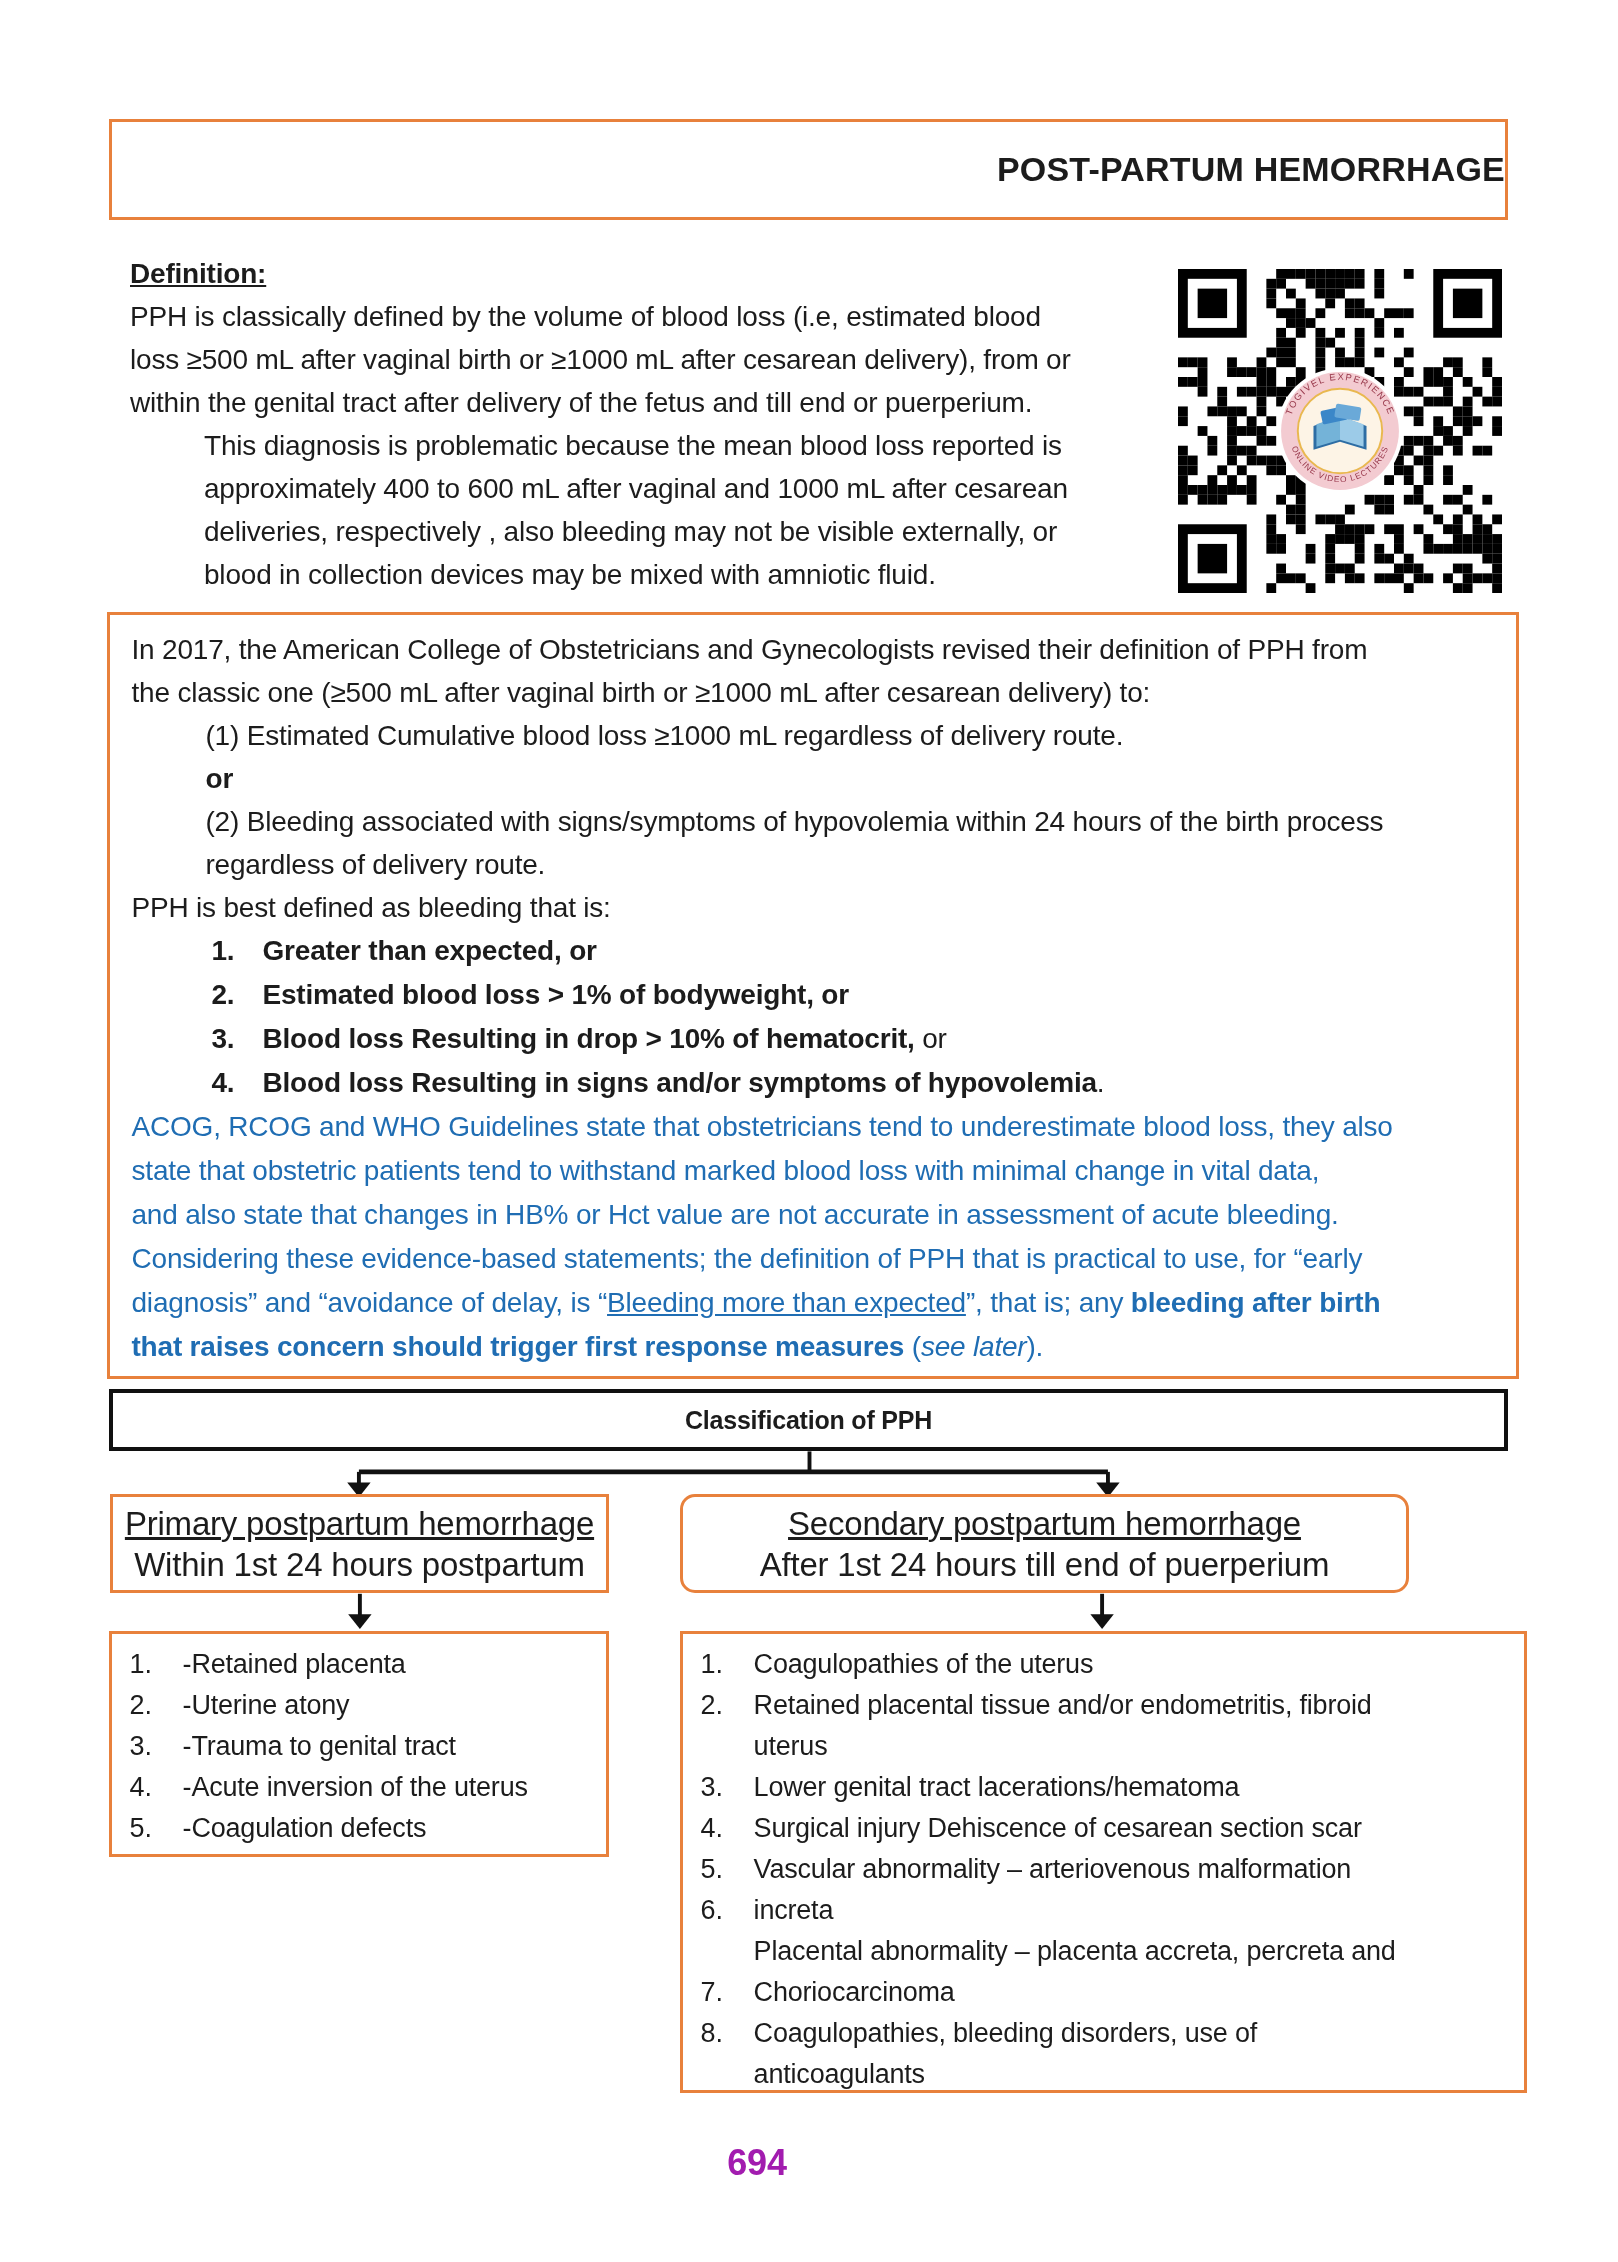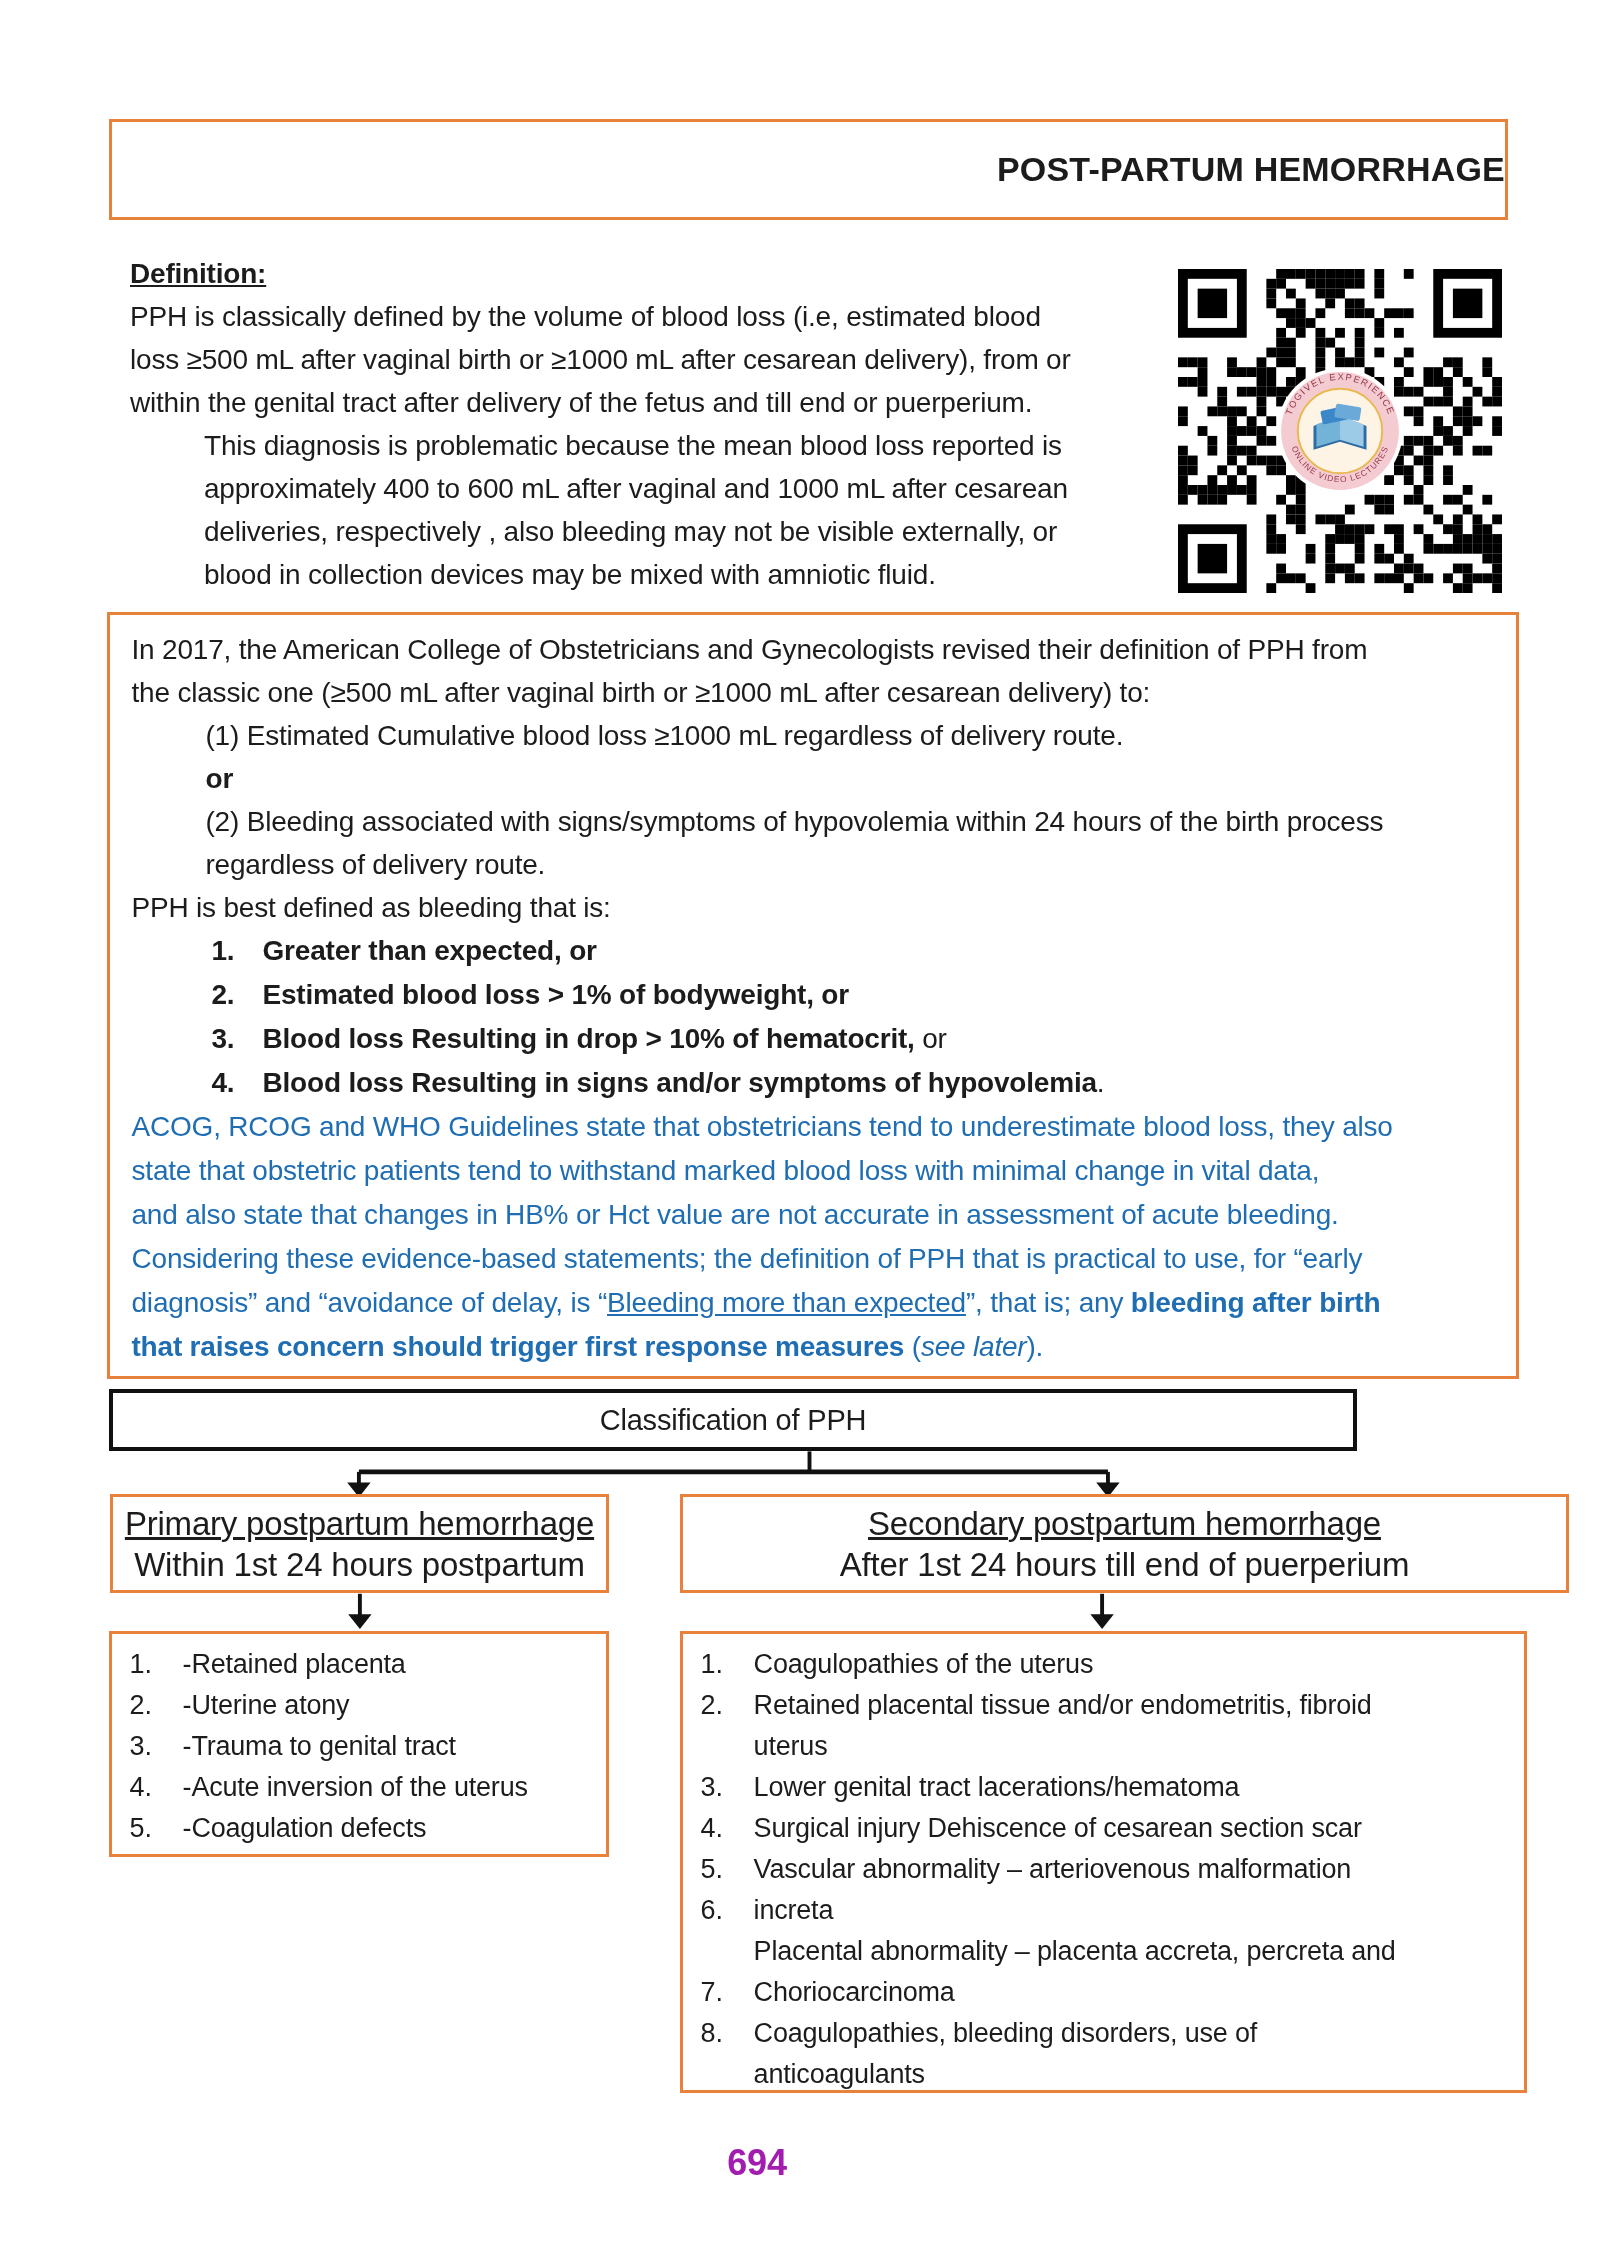--- a/index.html
+++ b/index.html
@@ -28,32 +28,32 @@
     padding:12.7px 19.5px 9.8px 21.5px;
     font-size:28px;line-height:43px;
   }
   .crit{display:flex;margin-left:80px;line-height:44px;}
   .cnum{width:51px;flex:none;font-weight:700;}
   .b{font-weight:700;}
   .u{text-decoration:underline;}
   .i{font-style:italic;}
   .blue{color:#1f6db3;line-height:44px;}
   .class-box{
-    left:109px;top:1389px;width:1248px;height:62px;
+    left:109px;top:1389px;width:1399px;height:62px;
     border:4.9px solid #101010;background:#fff;
     display:flex;align-items:center;justify-content:center;
-    font-size:29px;font-weight:400;
+    font-size:25px;font-weight:700;
   }
   .hdr-box{
     top:1494px;height:99px;
     display:flex;flex-direction:column;align-items:center;justify-content:center;
     font-size:33px;line-height:41px;text-align:center;
   }
   .hdr-primary{left:110px;width:499px;}
-  .hdr-secondary{left:680px;width:889px;}
+  .hdr-secondary{left:680px;width:729px;border-radius:15px;}
   .list-box{font-size:27px;line-height:41px;}
   .list-primary{left:109px;top:1631px;width:500px;height:226px;padding:9.8px 13.7px 9.8px 17.6px;}
   .list-secondary{left:680px;top:1631px;width:847px;height:462px;padding:9.8px 13.7px 9.8px 17.6px;}
   .li{display:flex;}
   .num{width:53px;flex:none;}
   .itx{flex:1;}
   .pageno{left:0;top:2142px;width:1514px;text-align:center;font-size:36px;font-weight:700;color:#a21caf;}
   svg text{font-family:"Liberation Sans","DejaVu Sans",sans-serif;}
 </style>
 </head>

